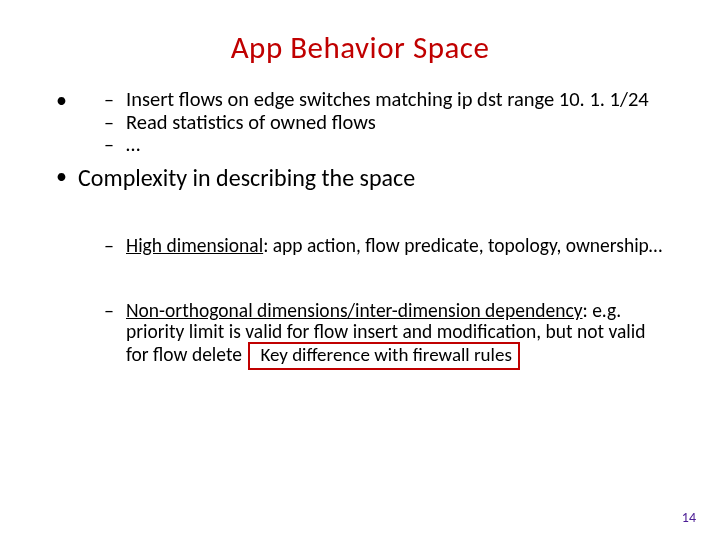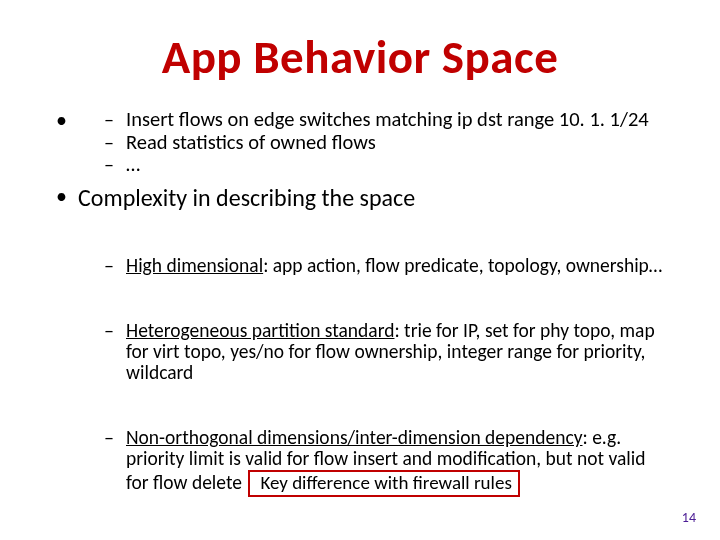--- a/index.html
+++ b/index.html
@@ -15,23 +15,23 @@
   }
   .slide {
     box-sizing: border-box;
     width: 720px;
     height: 540px;
     padding: 20px 50px 0 50px;
     position: relative;
   }
   .title {
     text-align: center;
-    font-size: 47px;
+    font-size: 31px;
     color: #c00000;
-    font-weight: 700;
+    font-weight: 400;
     margin: 8px 0 22px 0;
     letter-spacing: 0.5px;
   }
   ul.level1 {
     list-style: none;
     padding: 0;
     margin: 0;
   }
   ul.level1 > li {
     position: relative;
@@ -106,23 +106,20 @@
         <li><span>…</span></li>
       </ul>
     </li>
     <li>
       <span>Complexity in describing the space</span>
       <ul class="level2 small">
         <li>
           <span class="emph">High dimensional</span><span>: app action, flow predicate, topology, ownership…</span>
         </li>
         <li>
-          <span class="emph">Heterogeneous partition standard</span><span>: trie for IP, set for phy topo, map for virt topo, yes/no for flow ownership, integer range for priority, wildcard</span>
-        </li>
-        <li>
           <span class="emph">Non-orthogonal dimensions/inter-dimension dependency</span><span>: e.g. priority limit is valid for flow insert and modification, but not valid for flow delete</span>
           <span class="callout">Key difference with firewall rules</span>
         </li>
       </ul>
     </li>
   </ul>
 
   <div class="pagenum">14</div>
 </div>
 

